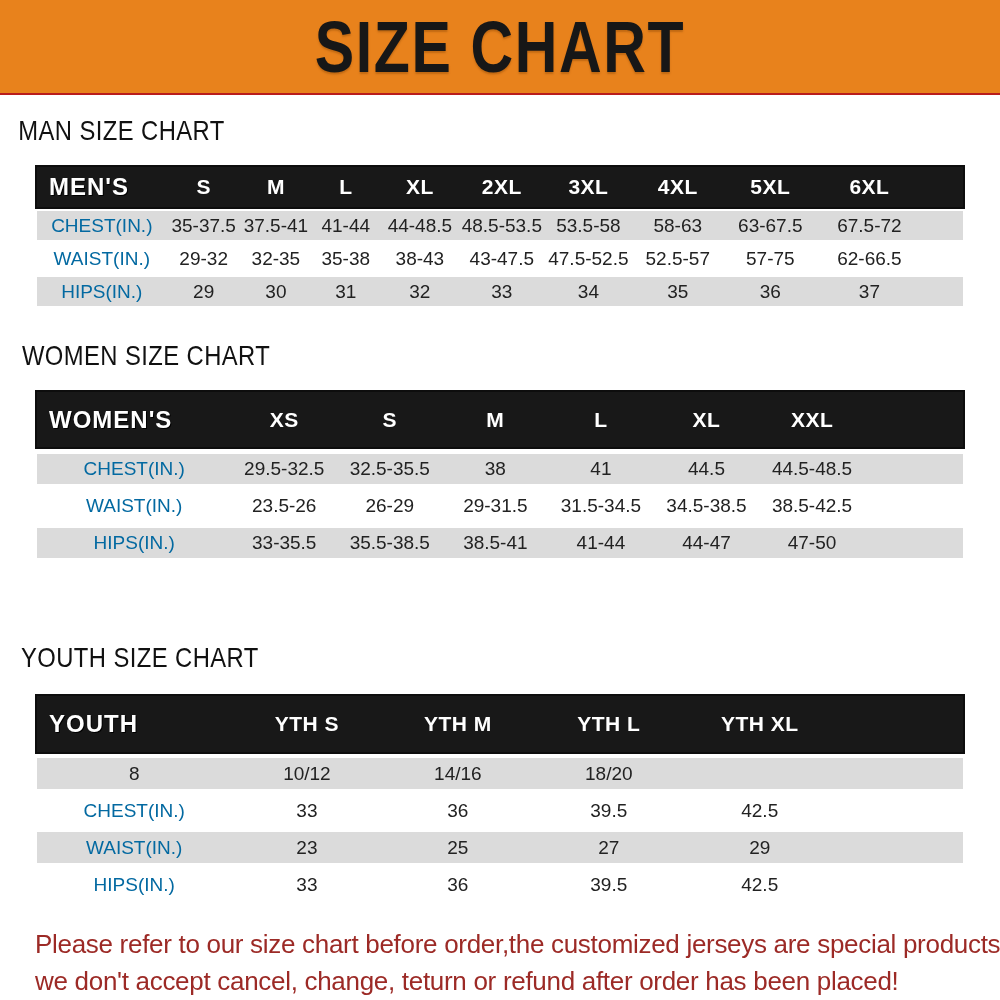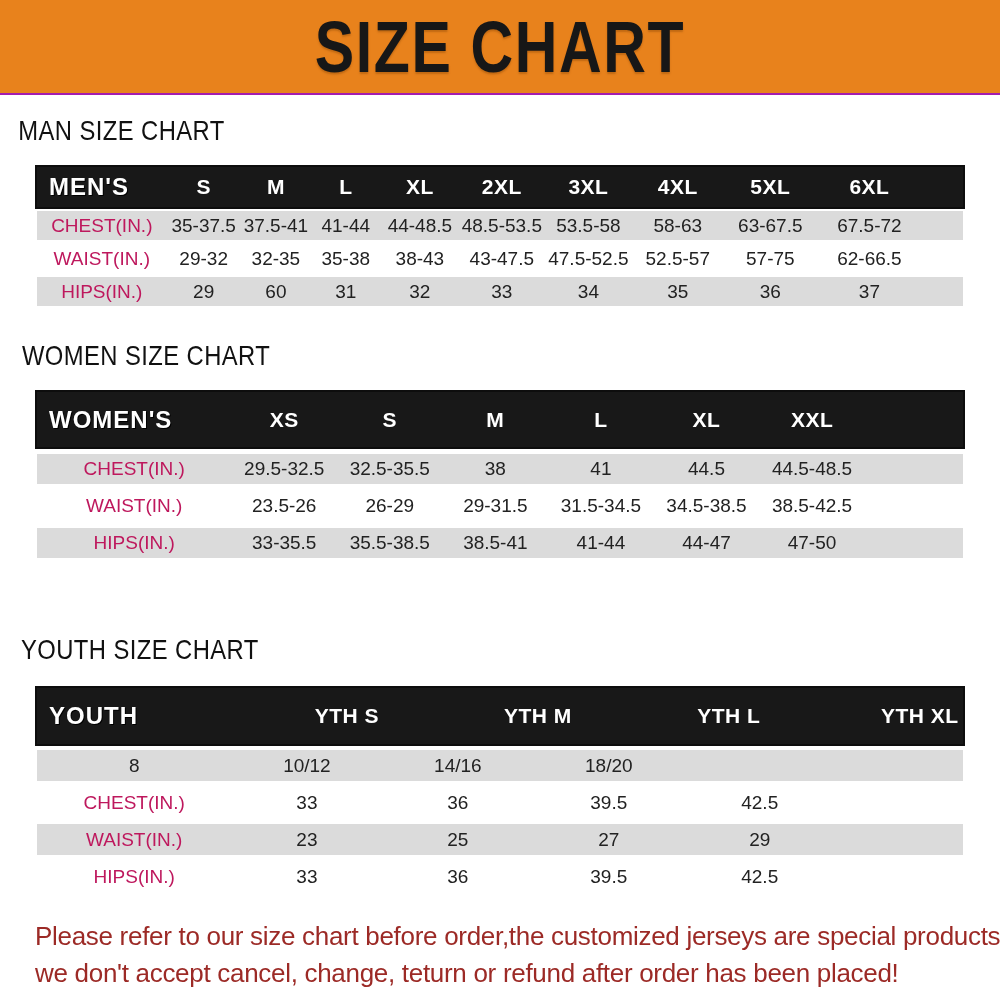--- a/index.html
+++ b/index.html
@@ -10,76 +10,76 @@
     color:#222;
     overflow:hidden;
   }
   .page { width:1000px; height:1000px; position:relative; }
 
   
   .banner {
     height:93px;
     background:var(--banner-bg, #e8821c);
     display:flex; align-items:center; justify-content:center;
-    border-bottom:2px solid #a21caf;
+    border-bottom:2px solid #b91c1c;
   }
   .banner-title {
     font-size:72px; font-weight:bold; color:#171717;
     letter-spacing:2px; line-height:1;
     transform:scaleX(0.82); transform-origin:center;
     text-shadow:0 2px 2px rgba(120,60,0,0.35);
     white-space:nowrap;
   }
 
   
   .sec-heading {
     margin:0; text-align:left;
     font-size:28px; font-weight:normal; color:#111;
     letter-spacing:0.5px; line-height:1;
     white-space:nowrap;
   }
   .sec-heading > span { display:inline-block; transform:scaleX(0.85); transform-origin:center; }
   .sec-heading.men   { padding-top:22px; }
   .sec-heading.women { padding-top:36px; }
-  .sec-heading.youth { padding-top:78px; }
+  .sec-heading.youth { padding-top:46px;margin-top:40px; }
 
   
   .size-table { margin:0 37px; }
   .size-table.men   { margin-top:22px; }
   .size-table.women { margin-top:22px; }
   .size-table.youth { margin-top:24px; }
 
   .trow { display:grid; align-items:center; }
   .thead {
     background:var(--head-bg, #181818);
     color:#fff;
     box-shadow:0 0 0 2px #0d0d0d;
   }
   .men   .thead { height:40px; }
   .women .thead { height:55px; }
-  .youth .thead { height:56px;gap:40px; }
+  .youth .thead { height:56px; }
 
   .men   .tdata { height:29px; margin-top:4px; }
   .women .tdata { height:30px; margin-top:7px; }
   .youth .tdata { height:31px; margin-top:6px; }
   .tdata.shade { background:var(--shade, #dbdbdb); }
   .tdata.white { background:#ffffff; }
 
   .men   .trow { grid-template-columns:14% 8% 7.6% 7.5% 8.5% 9.2% 9.5% 9.8% 10.2% 11.2%; }
   .women .trow { grid-template-columns:21% 11.4% 11.4% 11.4% 11.4% 11.4% 11.4%; }
   .youth .trow { grid-template-columns:21% 16.3% 16.3% 16.3% 16.3%; }
 
   .cell { text-align:center; white-space:nowrap; font-size:19px; color:#222; }
   .thead .cell { font-weight:bold; font-size:21px; color:#fff; letter-spacing:0.5px; }
   .thead .cell.label {
     text-align:left; padding-left:12px;
     font-size:24px; letter-spacing:1px;
     text-shadow:1px 1px 0 #000;
   }
-  .tdata .cell.rowlabel { font-size:19px; color:#be185d; }
+  .tdata .cell.rowlabel { font-size:19px; color:#0369a1; }
 
   
   .notice {
     margin:26px 30px 0 35px;
     color:var(--notice-color, #9c2a26);
     font-size:26px; line-height:37px;
     letter-spacing:-0.3px;
     white-space:nowrap;
   }
 </style>
@@ -127,21 +127,21 @@
           <div class="cell">38-43</div>
           <div class="cell">43-47.5</div>
           <div class="cell">47.5-52.5</div>
           <div class="cell">52.5-57</div>
           <div class="cell">57-75</div>
           <div class="cell">62-66.5</div>
         </div>
         <div class="trow tdata shade">
           <div class="cell rowlabel">HIPS(IN.)</div>
           <div class="cell">29</div>
-          <div class="cell">60</div>
+          <div class="cell">30</div>
           <div class="cell">31</div>
           <div class="cell">32</div>
           <div class="cell">33</div>
           <div class="cell">34</div>
           <div class="cell">35</div>
           <div class="cell">36</div>
           <div class="cell">37</div>
         </div>
       </div>
   </section>

